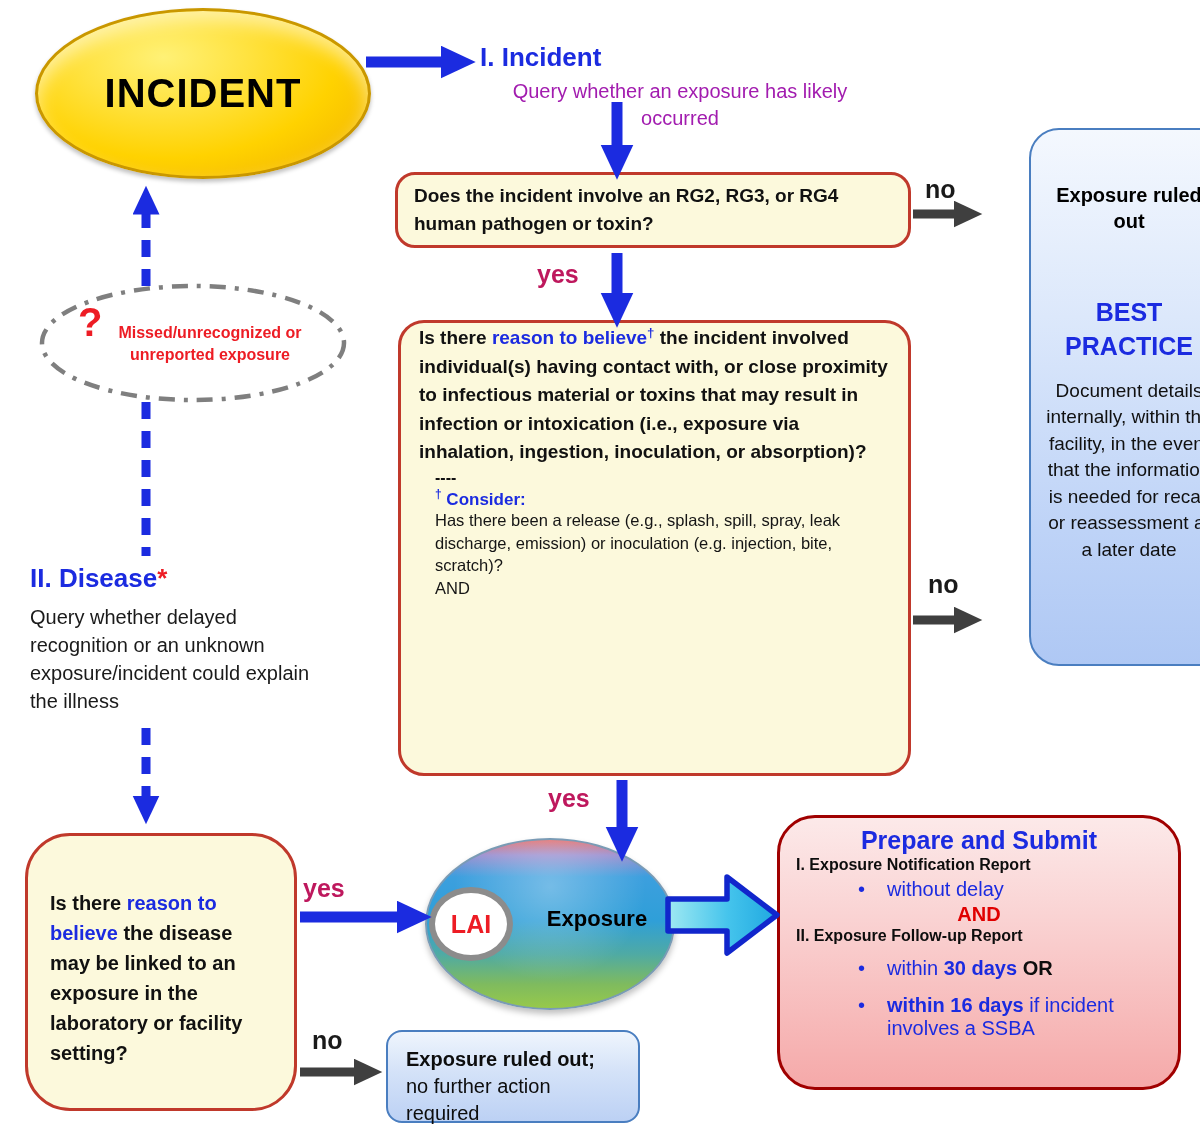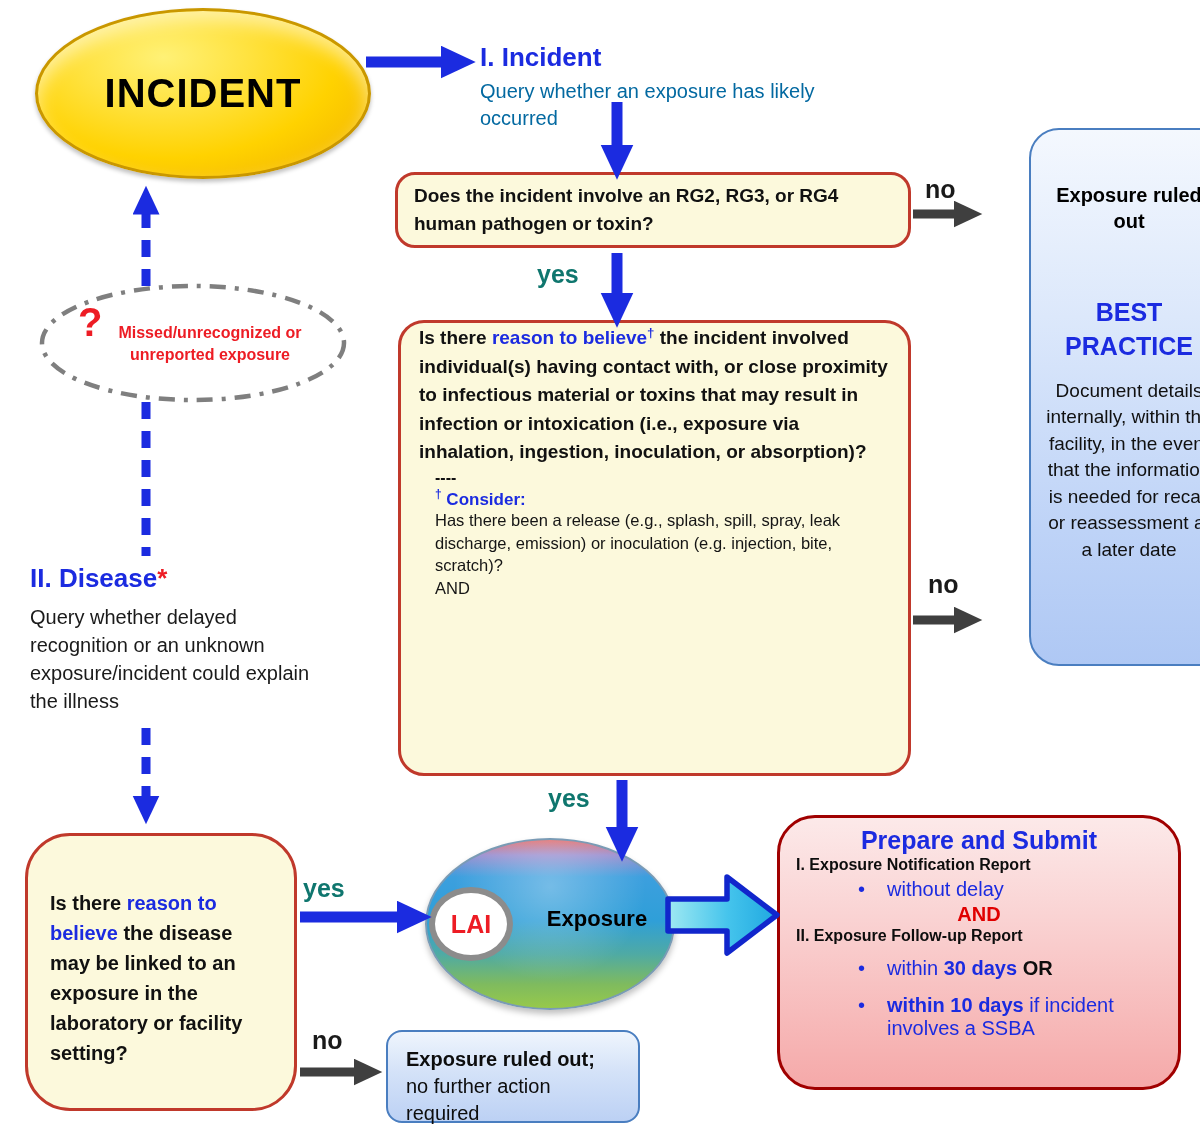--- a/index.html
+++ b/index.html
@@ -13,21 +13,21 @@
   
   .incident-ellipse{
     left:35px;top:8px;width:330px;height:165px;border-radius:50%;
     background:radial-gradient(ellipse at 38% 28%, #FFF176 0%, #FFE23E 30%, #FFD200 60%, #F4B800 88%, #DFA300 100%);
     border:3px solid #C99700;display:flex;align-items:center;justify-content:center;
     box-shadow:inset 0 10px 18px rgba(255,255,255,.55), 0 3px 4px rgba(0,0,0,.25);
     z-index:2;
   }
   .incident-ellipse .t{font-size:40px;font-weight:bold;color:#000;letter-spacing:1px;}
   .step-title{font-size:26px;font-weight:bold;color:#1B2BE0;z-index:2;}
-  .step-sub{font-size:20px;color:#0369a1;line-height:1.35;z-index:2;}
+  .step-sub{font-size:20px;color:#a21caf;line-height:1.35;z-index:2;text-align:center;}
   .ybox{
     background:#FCF9DC;border:3px solid #C0392B;z-index:2;color:#111;
   }
   .q1{left:395px;top:172px;width:516px;height:76px;border-radius:20px;
       display:flex;align-items:center;padding:0 16px;box-sizing:border-box;
       font-size:19px;font-weight:bold;line-height:1.45;}
   .q2{left:398px;top:320px;width:513px;height:456px;border-radius:26px;
       padding:0 18px;box-sizing:border-box;}
   .q2 .main{font-size:19px;font-weight:bold;line-height:1.5;}
   .q2 .sep{font-size:16px;font-weight:bold;margin:2px 0 0 16px;}
@@ -78,21 +78,21 @@
   .pink-box .brow .dot{margin-right:22px;}
   .pink-box .androw{font-size:20px;font-weight:bold;color:#E00000;text-align:center;margin-top:2px;}
   .blue-box2{
     left:386px;top:1030px;width:254px;height:93px;border-radius:16px;
     background:linear-gradient(180deg,#EFF5FD 0%,#D4E2F8 45%,#BCD1F4 100%);
     border:2.5px solid #4A7EC0;z-index:2;box-sizing:border-box;
     padding:14px 18px;font-size:20px;line-height:1.35;color:#0d0d0d;
   }
   .lbl{font-size:25px;font-weight:bold;z-index:6;}
   .lbl.no{color:#1a1a1a;}
-  .lbl.yes{color:#0f766e;}
+  .lbl.yes{color:#be185d;}
   svg.overlay{position:absolute;left:0;top:0;z-index:5;pointer-events:none;}
   sup{font-size:70%;}
 </style>
 </head>
 <body>
 
 <div id="canvas">
 
   <div class="abs incident-ellipse">
     <span class="t">INCIDENT</span>
@@ -142,21 +142,21 @@
         <span>without delay</span>
       </div>
     <div class="androw">AND</div>
     <div class="item">II. Exposure Follow-up Report</div>
     <div class="brow" style="margin-top:12px;">
         <span class="dot">•</span>
         <span><span>within </span><span class="bold">30 days</span><span class="bold" style="color:#0d0d0d;"> OR</span></span>
       </div>
     <div class="brow" style="margin-top:14px;width:300px;">
         <span class="dot">•</span>
-        <span><span class="bold">within 10 days</span><span> if incident involves a SSBA</span></span>
+        <span><span class="bold">within 16 days</span><span> if incident involves a SSBA</span></span>
       </div>
   </div>
 
   <div class="abs blue-box2">
     <span class="bold">Exposure ruled out;</span><span> no further action required</span>
   </div>
 
   <div class="abs lbl no" style="left:925px;top:175px;">no</div>
   <div class="abs lbl yes" style="left:537px;top:260px;">yes</div>
   <div class="abs lbl no" style="left:928px;top:570px;">no</div>

